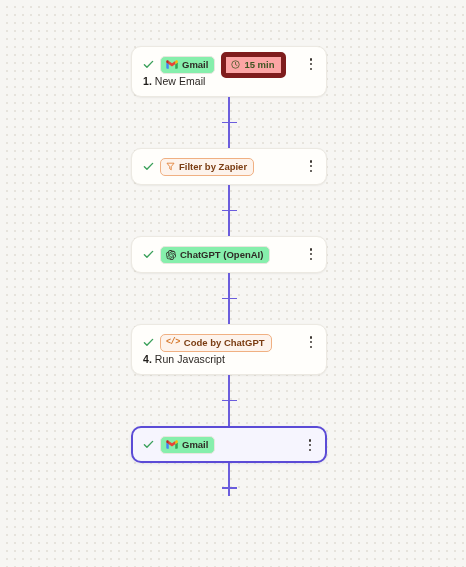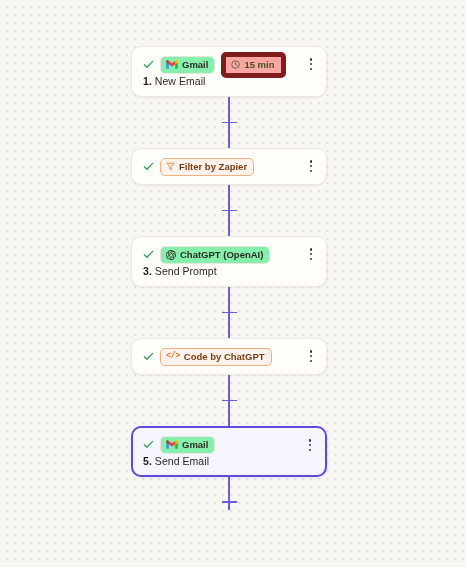--- a/index.html
+++ b/index.html
@@ -270,43 +270,43 @@
               <path fill="#2b2722" d="M22.3 9.8a6 6 0 0 0-.5-4.9 6.1 6.1 0 0 0-6.5-2.9A6 6 0 0 0 10.7.1a6.1 6.1 0 0 0-5.8 4.2 6 6 0 0 0-4 2.9 6.1 6.1 0 0 0 .7 7.1 6 6 0 0 0 .5 4.9 6.1 6.1 0 0 0 6.6 2.9 6 6 0 0 0 4.5 2 6.1 6.1 0 0 0 5.8-4.2 6 6 0 0 0 4-2.9 6.1 6.1 0 0 0-.7-7.2zM13.2 22.4a4.5 4.5 0 0 1-2.9-1l.1-.1 4.8-2.8a.8.8 0 0 0 .4-.7v-6.8l2 1.2v5.6a4.5 4.5 0 0 1-4.4 4.6zM3.5 18.3a4.5 4.5 0 0 1-.5-3l.1.1 4.8 2.8a.8.8 0 0 0 .8 0l5.9-3.4v2.3l-4.9 2.8a4.5 4.5 0 0 1-6.2-1.6zM2.3 8.6a4.5 4.5 0 0 1 2.4-2v5.7a.8.8 0 0 0 .4.7l5.8 3.4-2 1.2-4.8-2.8a4.5 4.5 0 0 1-1.8-6.2zm16.7 3.9L13.1 9l2-1.1 4.8 2.8a4.5 4.5 0 0 1-.7 8.1v-5.7a.8.8 0 0 0-.4-.7zm2-3-.1-.1-4.8-2.8a.8.8 0 0 0-.8 0L9.4 10V7.7l4.9-2.8a4.5 4.5 0 0 1 6.7 4.6zM8.3 13.6l-2-1.2V6.8a4.5 4.5 0 0 1 7.4-3.5l-.1.1-4.8 2.8a.8.8 0 0 0-.4.7zm1.1-2.4 2.6-1.5 2.6 1.5v3l-2.6 1.5-2.6-1.5z"></path>
             </svg>
             <span>ChatGPT (OpenAI)</span>
           </span>
         </div>
         <div class="kebab">
           <i></i>
           <i></i>
           <i></i>
         </div>
-        <div class="card-bottom">
-          <div class="step-title"><span class="step-num">3.</span> <span>Send Prompt</span></div>
-        </div>
       </div>
       <div class="connector">
         <div class="conn-line top"></div>
         <div class="conn-plus"></div>
         <div class="conn-line bottom"></div>
       </div>
       <div class="card">
         <div class="card-top">
           <svg class="check" viewBox="0 0 12 12">
             <path d="M1.5 6.3 L4.3 9 L10.5 2.6" fill="none" stroke="#3aa05a" stroke-width="1.5" stroke-linecap="round" stroke-linejoin="round"></path>
           </svg>
           <span class="badge badge-orange">
             <span class="glyph">&lt;/&gt;</span>
             <span>Code by ChatGPT</span>
           </span>
         </div>
         <div class="kebab">
           <i></i>
           <i></i>
           <i></i>
+        </div>
+        <div class="card-bottom">
+          <div class="step-title"><span class="step-num">4.</span> <span>Run Javascript</span></div>
         </div>
       </div>
       <div class="connector">
         <div class="conn-line top"></div>
         <div class="conn-plus"></div>
         <div class="conn-line bottom"></div>
       </div>
       <div class="card selected">
         <div class="card-top">
           <svg class="check" viewBox="0 0 12 12">
@@ -321,22 +321,19 @@
               <path d="M0.4 1.8v1.4l3.3 2.4V1.2L3.2 0.8C2.2 0 0.4 0.5 0.4 1.8z" fill="#c5221f"></path>
             </svg>
             <span>Gmail</span>
           </span>
         </div>
         <div class="kebab">
           <i></i>
           <i></i>
           <i></i>
         </div>
-        <div class="card-bottom">
-          <div class="step-title"><span class="step-num">5.</span> <span>Send Email</span></div>
-        </div>
       </div>
       <div class="connector tail">
         <div class="conn-line top"></div>
         <div class="conn-plus"></div>
       </div>
     </div>
 </div>
 
 </body></html>

